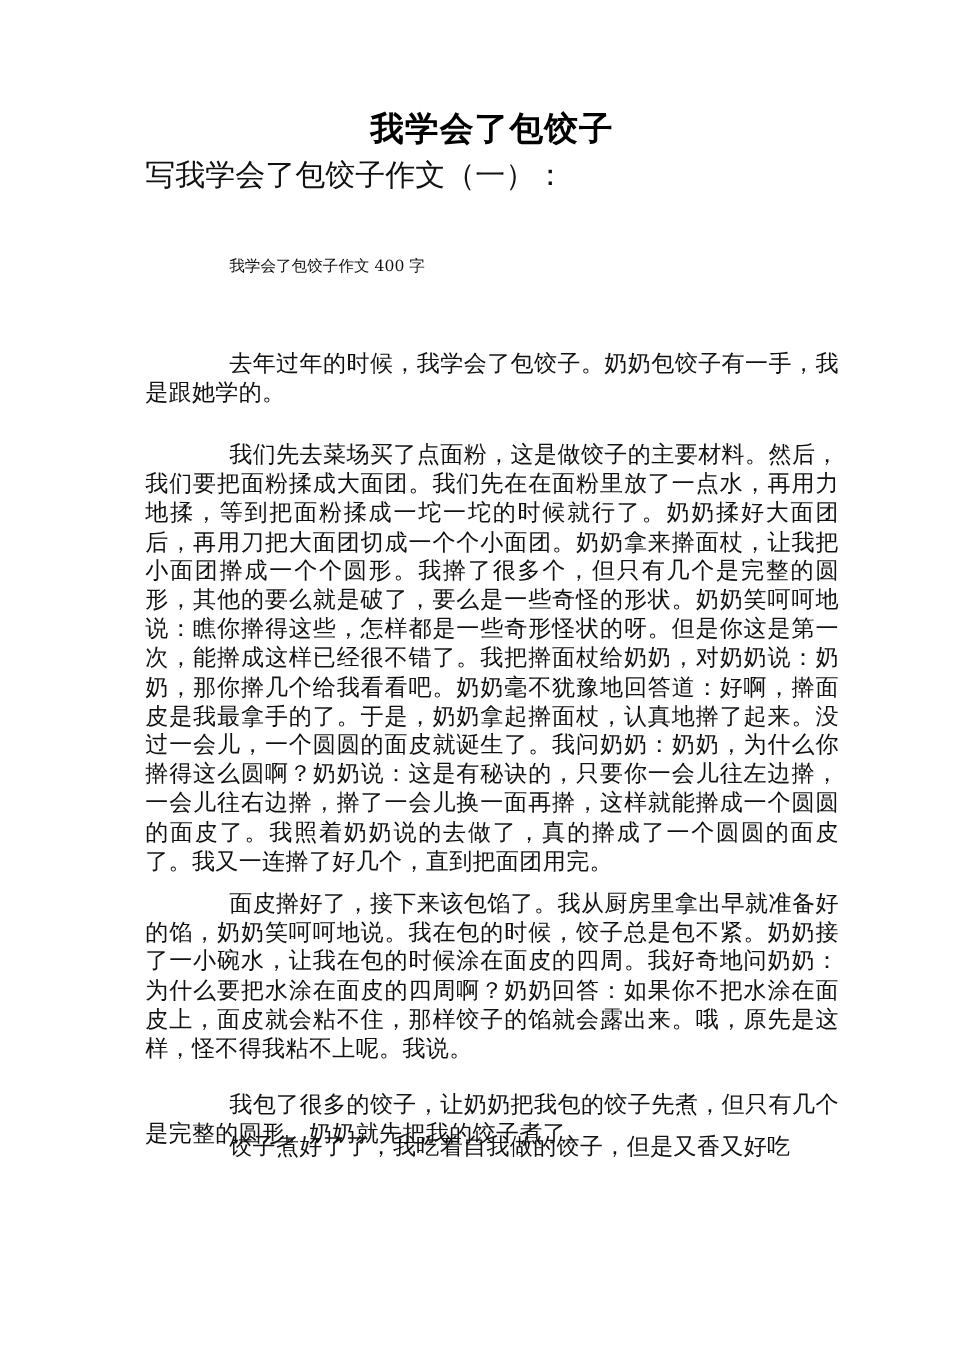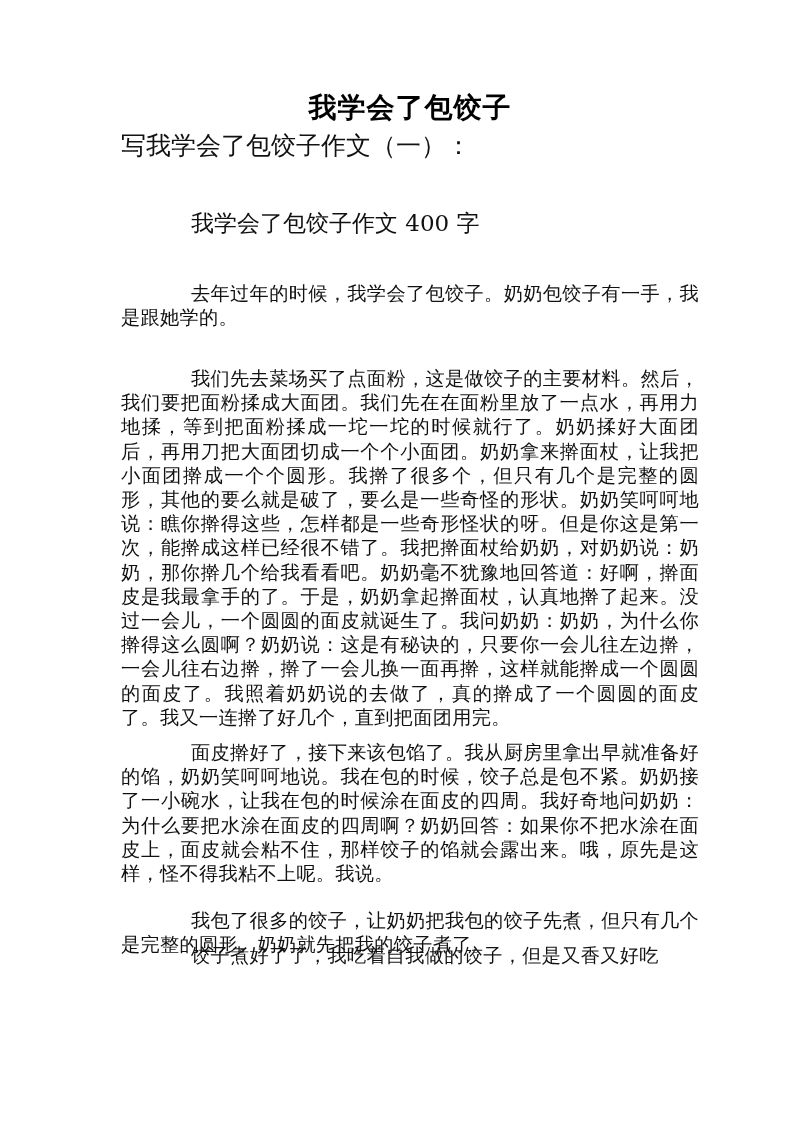--- a/index.html
+++ b/index.html
@@ -54,32 +54,32 @@
       text-indent: 70px;
       text-align: justify;
       text-justify: inter-character;
       word-break: break-all;
       letter-spacing: 0.3px;
     }
     .heading-line {
       position: absolute;
       left: 70px;
       top: 211px;
-      font-size: 23px;
+      font-size: 13px;
       line-height: 24px;
       margin: 0;
       white-space: nowrap;
     }
   </style>
 </head>
 <body>
 
 <div class="page">
   <h1 class="title">我学会了包饺子</h1>
   <p class="subtitle">写我学会了包饺子作文（一）：</p>
   <p class="heading-line">我学会了包饺子作文 400 字</p>
 
-  <p class="para" style="top:282px;">去年过年的时候，我学会了包饺子。奶奶包饺子有一手，我是跟她学的。</p>
+  <p class="para" style="top:292px;font-family:Liberation Mono, monospace;">去年过年的时候，我学会了包饺子。奶奶包饺子有一手，我是跟她学的。</p>
   <p class="para" style="top:367px;">我们先去菜场买了点面粉，这是做饺子的主要材料。然后，我们要把面粉揉成大面团。我们先在在面粉里放了一点水，再用力地揉，等到把面粉揉成一坨一坨的时候就行了。奶奶揉好大面团后，再用刀把大面团切成一个个小面团。奶奶拿来擀面杖，让我把小面团擀成一个个圆形。我擀了很多个，但只有几个是完整的圆形，其他的要么就是破了，要么是一些奇怪的形状。奶奶笑呵呵地说：瞧你擀得这些，怎样都是一些奇形怪状的呀。但是你这是第一次，能擀成这样已经很不错了。我把擀面杖给奶奶，对奶奶说：奶奶，那你擀几个给我看看吧。奶奶毫不犹豫地回答道：好啊，擀面皮是我最拿手的了。于是，奶奶拿起擀面杖，认真地擀了起来。没过一会儿，一个圆圆的面皮就诞生了。我问奶奶：奶奶，为什么你擀得这么圆啊？奶奶说：这是有秘诀的，只要你一会儿往左边擀，一会儿往右边擀，擀了一会儿换一面再擀，这样就能擀成一个圆圆的面皮了。我照着奶奶说的去做了，真的擀成了一个圆圆的面皮了。我又一连擀了好几个，直到把面团用完。</p>
   <p class="para" style="top:741px;">面皮擀好了，接下来该包馅了。我从厨房里拿出早就准备好的馅，奶奶笑呵呵地说。我在包的时候，饺子总是包不紧。奶奶接了一小碗水，让我在包的时候涂在面皮的四周。我好奇地问奶奶：为什么要把水涂在面皮的四周啊？奶奶回答：如果你不把水涂在面皮上，面皮就会粘不住，那样饺子的馅就会露出来。哦，原先是这样，怪不得我粘不上呢。我说。</p>
   <p class="para" style="top:909px;">我包了很多的饺子，让奶奶把我包的饺子先煮，但只有几个是完整的圆形。奶奶就先把我的饺子煮了。</p>
   <p class="para" style="top:944px;">饺子煮好了了，我吃着自我做的饺子，但是又香又好吃</p>
 </div>
 
 </body></html>

